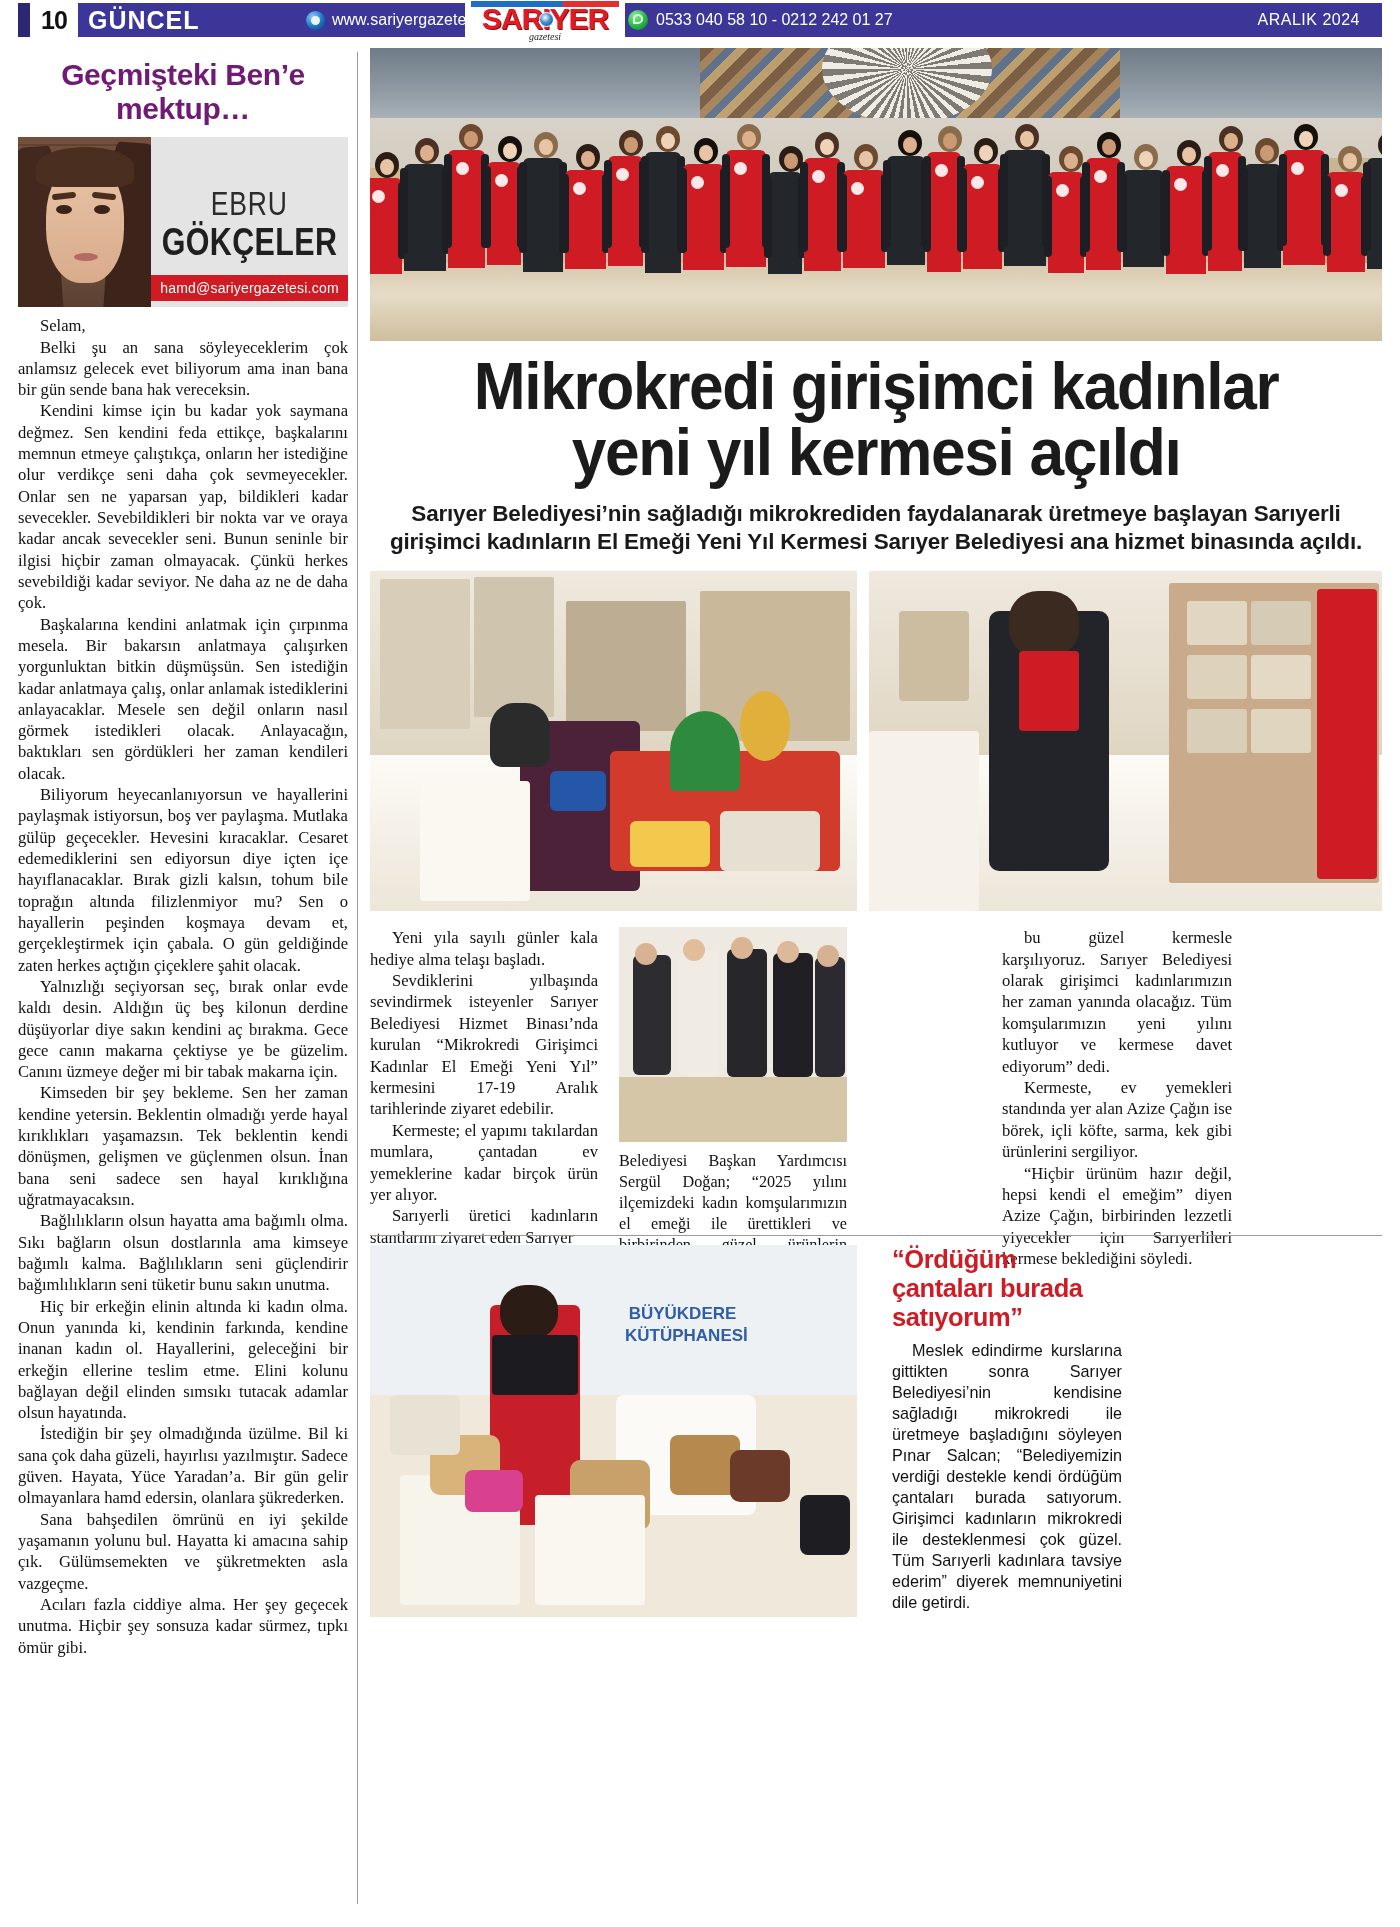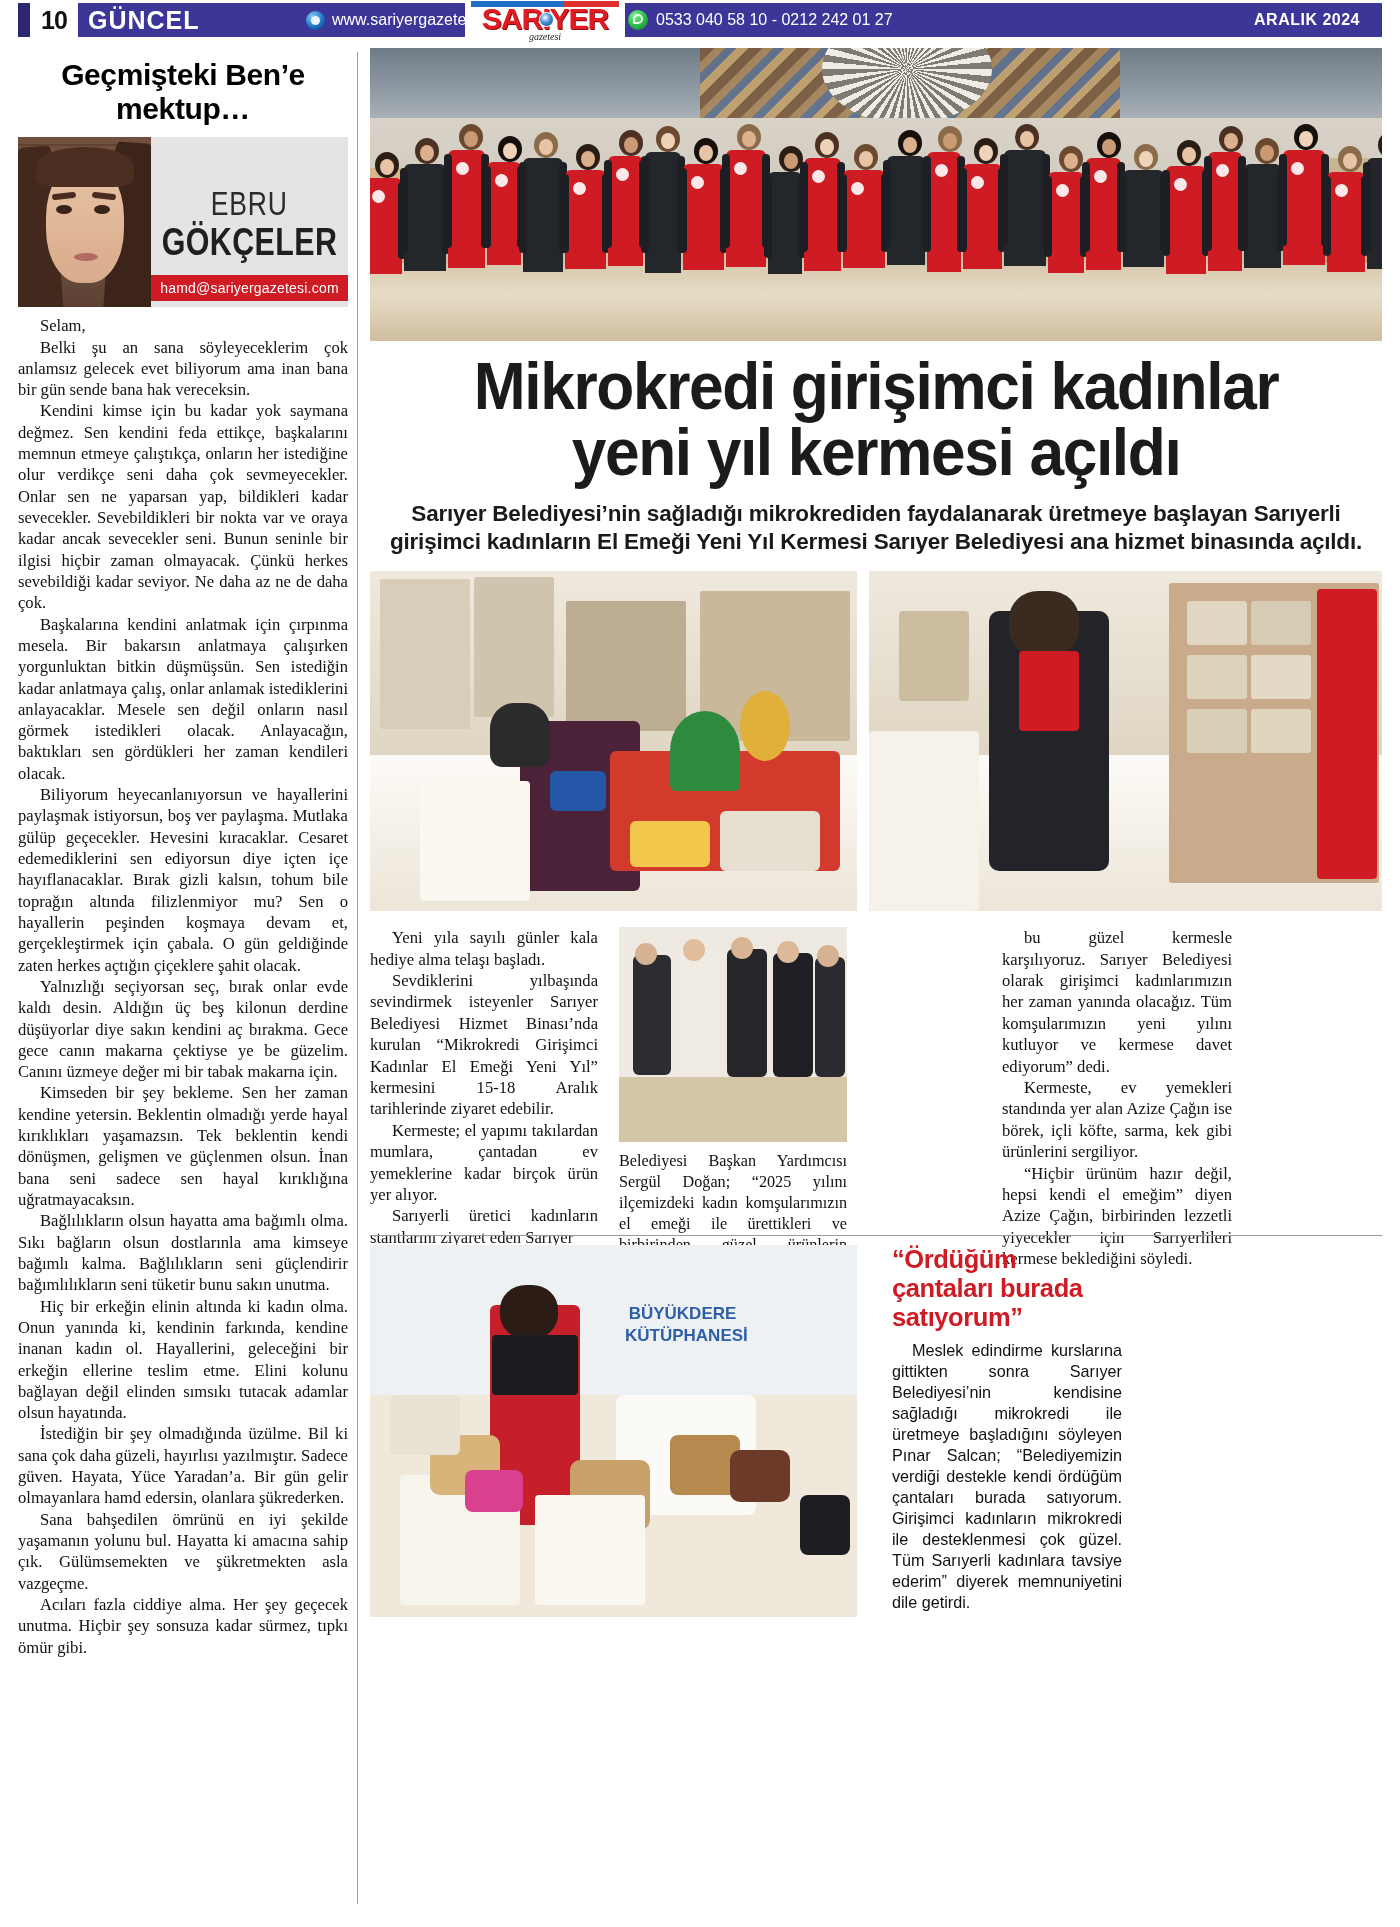--- a/index.html
+++ b/index.html
@@ -57,21 +57,21 @@
     width:20px;height:20px;border-radius:50%;
     background:radial-gradient(circle at 35% 28%, #7ff093 0%, #2fbb4b 50%, #107a28 100%);
     display:inline-block;position:relative;
   }
   .mh-phone .wa::after{
     content:"";position:absolute;left:5px;top:4px;width:10px;height:10px;
     border:2px solid #eafbe9;border-radius:50% 50% 50% 10%;box-sizing:border-box;
   }
   .mh-date{
     position:absolute;right:40px;top:3px;height:34px;display:flex;align-items:center;
-    color:#ffffff;font-family:"Liberation Sans", sans-serif;font-weight:bold;font-size:16px;
+    color:#ffffff;font-family:"Liberation Sans", sans-serif;font-weight:normal;font-size:16px;
     letter-spacing:.5px;
     margin-left:45px;
   }
   
   .mh-logo{
     position:absolute;left:465px;top:0px;width:160px;height:44px;background:#ffffff;
   }
   .mh-logo .topstrip{
     position:absolute;left:6px;top:1px;width:148px;height:6px;
     background:linear-gradient(90deg,#1f6fc4 0%,#1f6fc4 62%,#e03030 62%,#e03030 100%);
@@ -92,21 +92,21 @@
     background:radial-gradient(circle at 40% 35%,#ffffff 0%,#3f8fd6 45%,#16406e 100%);
     border:1px solid #ffffff;
   }
   
   .colL{
     position:absolute;left:18px;top:48px;width:330px;height:1862px;
   }
   .kolumn-title{
     font-family:"Liberation Sans", sans-serif;
     font-weight:bold;font-size:30px;line-height:1.12;text-align:center;
-    color:#000000;margin:10px 0 12px 0;letter-spacing:-.4px;
+    color:#701a75;margin:10px 0 12px 0;letter-spacing:-.4px;
   }
   .author-box{
     position:relative;width:330px;height:170px;background:#e4e4e4;margin-bottom:6px;
   }
   .author-photo{
     position:absolute;left:0;top:0;width:133px;height:170px;overflow:hidden;
     background:#6a4b3c;
   }
   .ap-bg{
     position:absolute;inset:0;
@@ -632,21 +632,21 @@
           <div class="goods" style="position: absolute; left: 0px; top: 160px; width: 110px; height: 180px; background: rgb(246, 242, 233); border-radius: 4px;"></div>
           <div class="goods" style="position: absolute; left: 448px; top: 18px; width: 60px; height: 290px; background: rgb(207, 27, 36); border-radius: 4px;"></div>
           <div class="goods" style="position: absolute; left: 30px; top: 40px; width: 70px; height: 90px; background: rgb(205, 189, 160); border-radius: 4px;"></div>
         </div>
     </div>
   </div>
 
   <div class="midrow" style="height:300px">
     <div class="mcol c1">
       <p>Yeni yıla sayılı günler kala hediye alma telaşı başladı.</p>
-      <p>Sevdiklerini yılbaşında sevindirmek isteyenler Sarıyer Belediyesi Hizmet Binası’nda kurulan “Mikrokredi Girişimci Kadınlar El Emeği Yeni Yıl” kermesini 15-18 Aralık tarihlerinde ziyaret edebilir.</p>
+      <p>Sevdiklerini yılbaşında sevindirmek isteyenler Sarıyer Belediyesi Hizmet Binası’nda kurulan “Mikrokredi Girişimci Kadınlar El Emeği Yeni Yıl” kermesini 17-19 Aralık tarihlerinde ziyaret edebilir.</p>
       <p>Kermeste; el yapımı takılardan mumlara, çantadan ev yemeklerine kadar birçok ürün yer alıyor.</p>
       <p>Sarıyerli üretici kadınların stantlarını ziyaret eden Sarıyer</p>
     </div>
 
     <div class="midphoto">
       <div class="shelfbg"></div>
       <div id="stallC">
           <div class="goods" style="position: absolute; left: 0px; top: 0px; width: 228px; height: 150px; background: rgb(239, 234, 225); border-radius: 0px;"></div>
           <div class="goods" style="position: absolute; left: 14px; top: 28px; width: 38px; height: 120px; background: rgb(44, 44, 49); border-radius: 6px;"></div>
           <div class="goods" style="position: absolute; left: 16px; top: 16px; width: 22px; height: 22px; background: rgb(216, 179, 147); border-radius: 50%;"></div>

